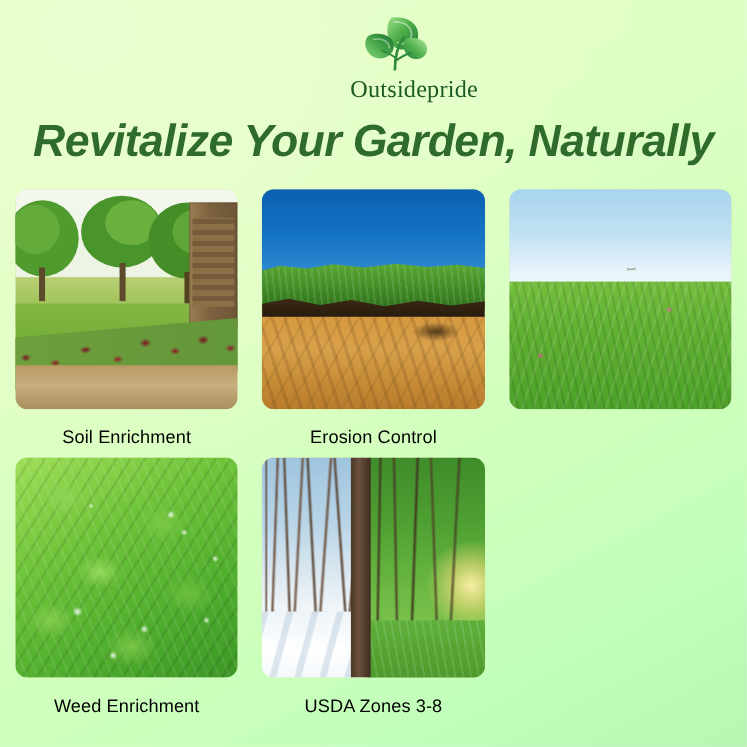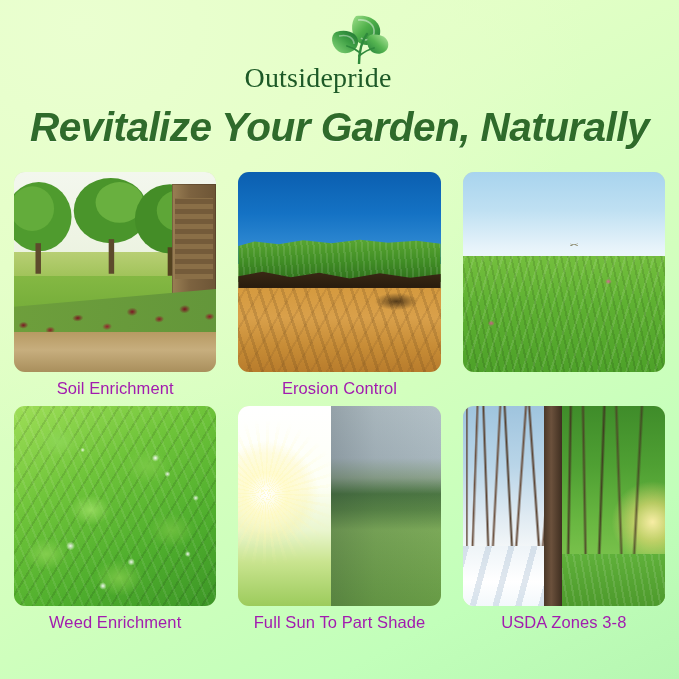--- a/index.html
+++ b/index.html
@@ -19,23 +19,23 @@
   .logo-block {
     display:inline-block;
     position:relative;
     width:190px;
     height:88px;
   }
   .logo-mark { position:absolute; top:2px; left:50%; transform:translateX(-28px); width:78px; height:52px; }
   .wordmark {
     position:absolute;
     bottom:6px; left:0; width:100%;
-    text-align:left;
+    text-align:right;
     font-family:"Liberation Serif", serif;
-    font-size:28px;
+    font-size:22px;
     letter-spacing:0.2px;
     color:#1d5a27;
     line-height:1;
   }
 
   .headline {
     margin-top:2px;
     font-family:"Liberation Sans", sans-serif;
     font-weight:bold;
     font-style:italic;
@@ -60,24 +60,24 @@
   .cell { width:100%; }
   .thumb {
     position:relative;
     width:100%;
     height:200px;
     border-radius:11px;
     overflow:hidden;
     background:#cfe6a8;
   }
   .caption {
-    margin-top:7px;
+    margin-top:17px;
     text-align:center;
     font-size:16.5px;
-    color:#a21caf;
+    color:#000000;
     letter-spacing:0.1px;
     white-space:nowrap;
   }
   .layer { position:absolute; inset:0; }
 
   
   .t1-sky { background:linear-gradient(#f3f7ee 0%, #eef4e4 55%, #e7f0da 100%); height:60%; }
   .t1-far { position:absolute; top:40%; left:0; right:0; height:22%;
     background:linear-gradient(#b8cf74 0%, #9fc258 60%, #8fb94c 100%); }
   .t1-mid { position:absolute; top:52%; left:0; right:0; height:28%;
@@ -341,29 +341,20 @@
 
   <div class="cell">
     <div class="thumb">
       <div class="t4-bg"></div>
       <div class="t4-leaves"></div>
       <div class="t4-dew"></div>
     </div>
     <div class="caption">Weed Enrichment</div>
   </div>
 
-  <div class="cell">
-    <div class="thumb">
-      <div class="t5-shade"></div>
-      <div class="t5-sun"></div>
-      <div class="t5-rays"></div>
-      <div class="t5-flowers"></div>
-    </div>
-    <div class="caption">Full Sun To Part Shade</div>
-  </div>
 
   <div class="cell">
     <div class="thumb">
       <div class="t6-summer"></div>
       <div class="t6-stems"></div>
       <div class="t6-grass"></div>
       <div class="t6-winter"></div>
       <div class="t6-wtrees"></div>
       <div class="t6-snow"></div>
       <div class="t6-bigtrunk"></div>

